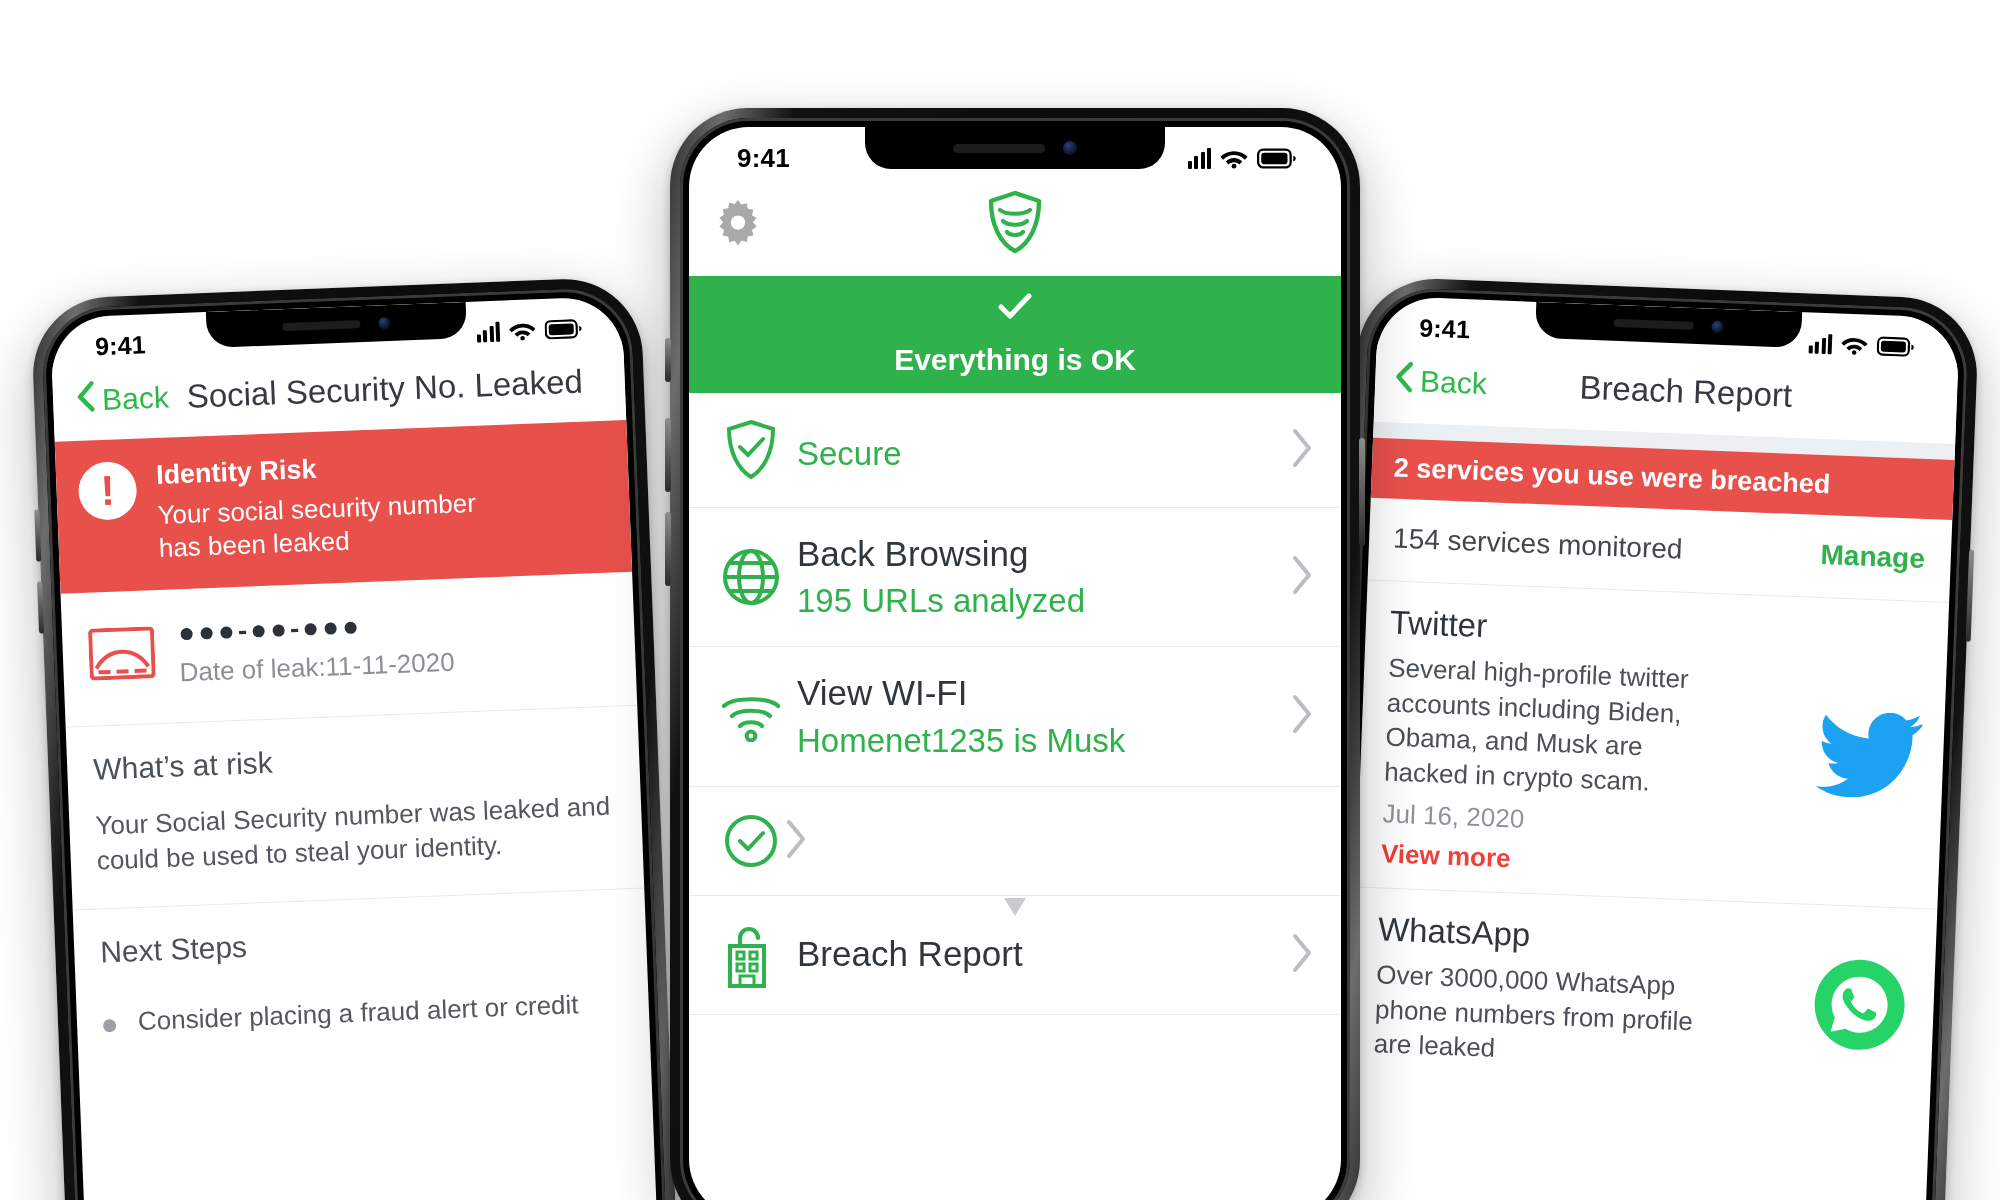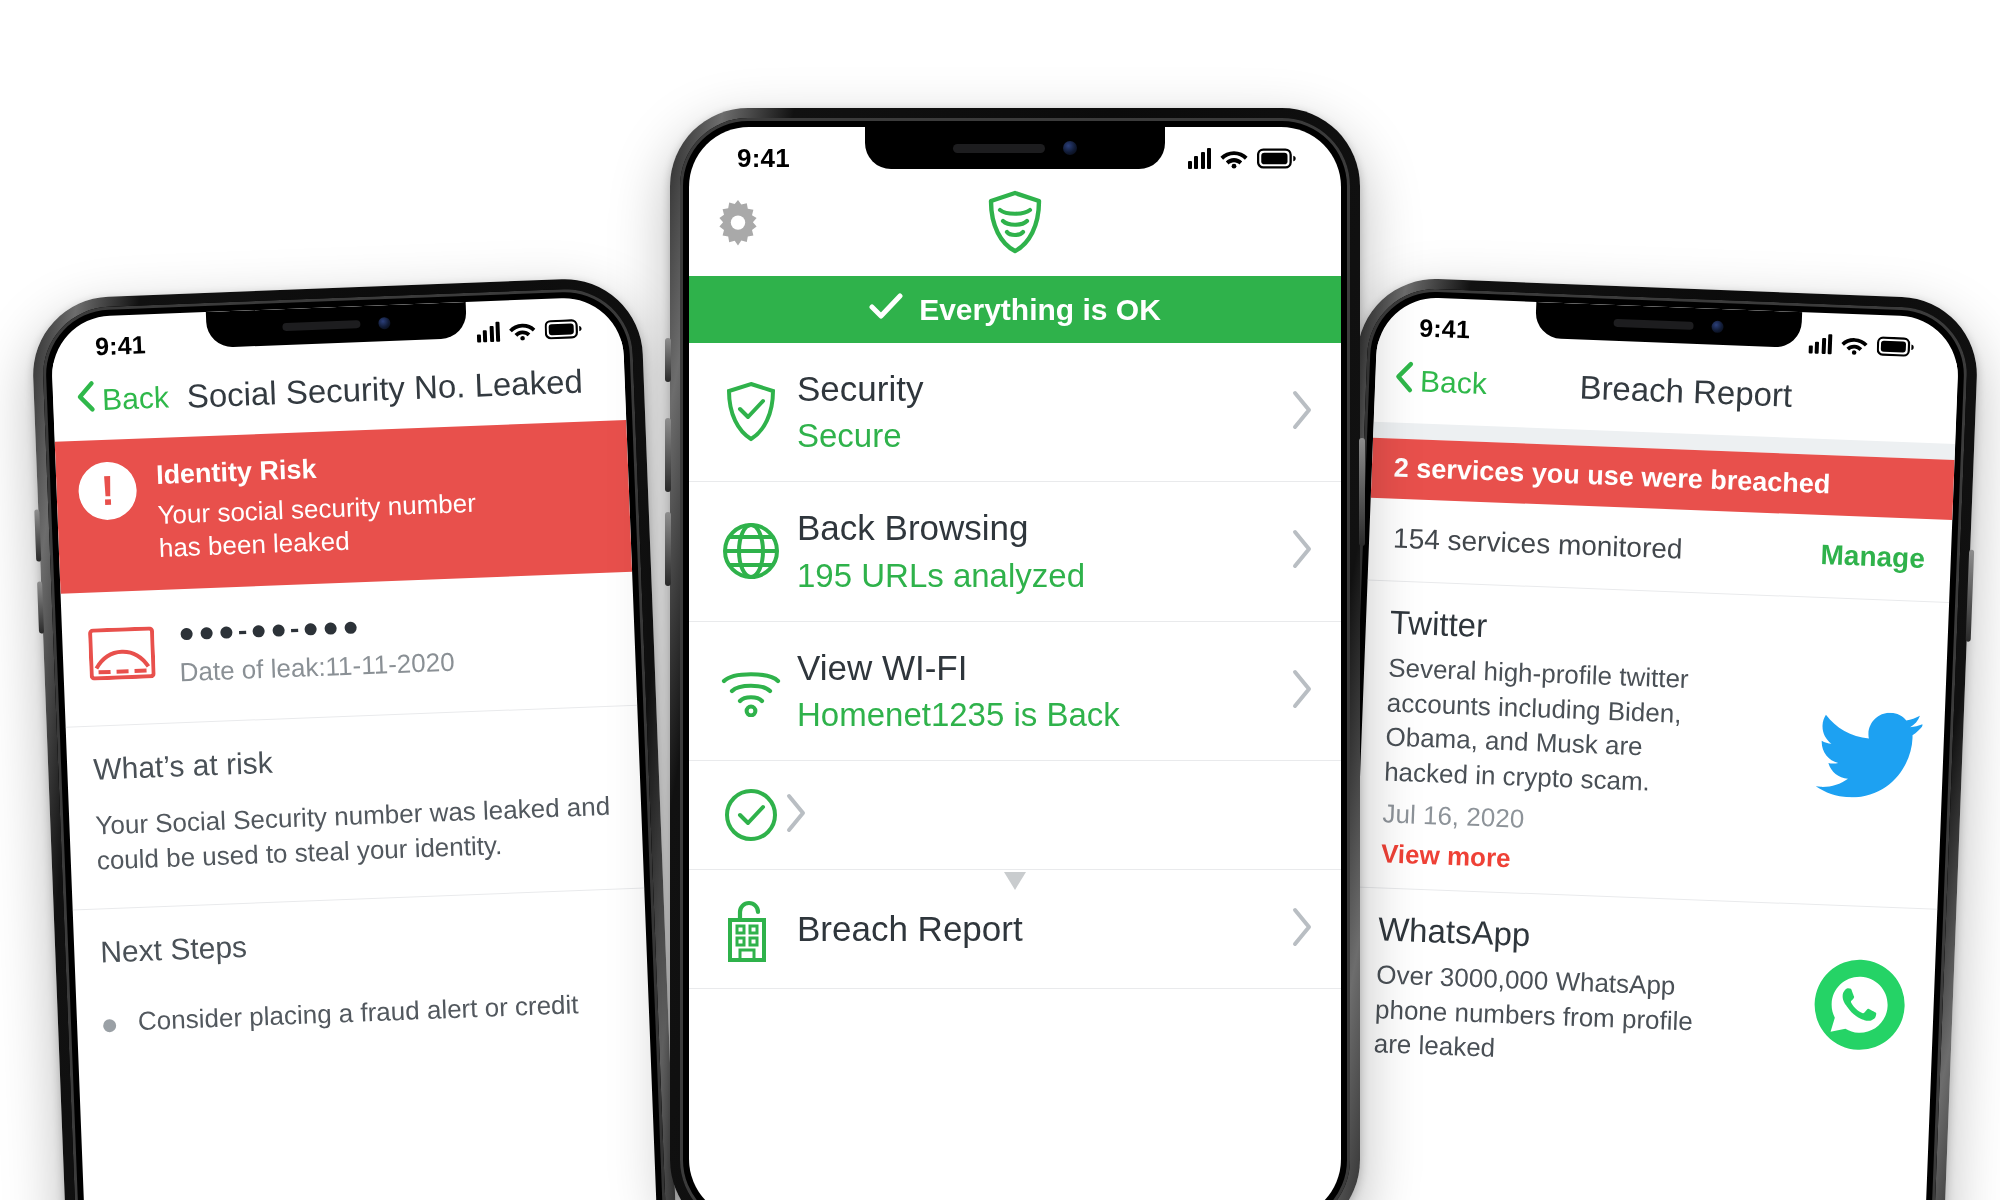--- a/index.html
+++ b/index.html
@@ -42,21 +42,21 @@
   .bars{display:flex;align-items:flex-end;gap:2.5px;}
   .bars i{display:block;width:4px;background:#000;border-radius:1px;}
   .wifi svg,.batt svg{display:block;}
 
   
   .navbar{display:flex;align-items:center;background:#fff;}
   .back{display:flex;align-items:center;color:#2fb84a;font-weight:400;}
   .chev-left{display:inline-block;}
   .nav-title{color:#333a40;}
   .banner-red{background:#e8504c;color:#fff;display:flex;align-items:center;}
-  .banner-green{background:#2fb24b;color:#fff;display:flex;align-items:center;justify-content:center;}
+  .banner-green{background:#2fb24b;color:#fff;display:flex;align-items:center;justify-content:center;flex-direction:column;}
   .divider{background:#e9eaec;height:1px;width:100%;}
   .sect-title{color:#4a5157;}
   .sect-body{color:#52585e;}
 
   
   #phone-left{left:30px;top:288px;width:610px;height:1000px;transform:rotate(-2.2deg);transform-origin:50% 0%;}
   #phone-left .screen{background:#fff;}
   #phone-left .notch{width:260px;height:36px;}
   #phone-left .speaker{width:78px;height:8px;}
   #phone-left .camera{width:12px;height:12px;}
@@ -285,21 +285,20 @@
           </div>
 
           <div class="row">
             <div class="row-ico">
               <svg width="54" height="62" viewBox="0 0 54 62">
                   <path d="M27 3 L49 10 C49 33, 40 50, 27 58 C14 50, 5 33, 5 10 Z" fill="none" stroke="#2fb24b" stroke-width="4"></path>
                   <polyline points="16,28 24,36 39,20" fill="none" stroke="#2fb24b" stroke-width="4" stroke-linecap="round" stroke-linejoin="round"></polyline>
                 </svg>
             </div>
             <div class="row-txt">
-              <div class="row-title">Security</div>
               <div class="row-sub">Secure</div>
             </div>
             <div class="chev-right">
               <svg width="26" height="44" viewBox="0 0 26 44">
                   <polyline points="6,5 20,22 6,39" fill="none" stroke="#b9bec3" stroke-width="4" stroke-linecap="round" stroke-linejoin="round"></polyline>
                 </svg>
             </div>
           </div>
           <div class="divider"></div>
 
@@ -329,21 +328,21 @@
             <div class="row-ico">
               <svg width="62" height="52" viewBox="0 0 62 52">
                   <path d="M4 16 C13 7, 49 7, 58 16" fill="none" stroke="#2fb24b" stroke-width="4.2" stroke-linecap="round"></path>
                   <path d="M12 26 C19 19, 43 19, 50 26" fill="none" stroke="#2fb24b" stroke-width="4.2" stroke-linecap="round"></path>
                   <path d="M20 36 C24.5 31, 37.5 31, 42 36" fill="none" stroke="#2fb24b" stroke-width="4.2" stroke-linecap="round"></path>
                   <circle cx="31" cy="46" r="4.4" fill="none" stroke="#2fb24b" stroke-width="4"></circle>
                 </svg>
             </div>
             <div class="row-txt">
               <div class="row-title">View WI-FI</div>
-              <div class="row-sub">Homenet1235 is Back</div>
+              <div class="row-sub">Homenet1235 is Musk</div>
             </div>
             <div class="chev-right">
               <svg width="26" height="44" viewBox="0 0 26 44">
                   <polyline points="6,5 20,22 6,39" fill="none" stroke="#b9bec3" stroke-width="4" stroke-linecap="round" stroke-linejoin="round"></polyline>
                 </svg>
             </div>
           </div>
           <div class="divider"></div>
 
           <div class="row">

